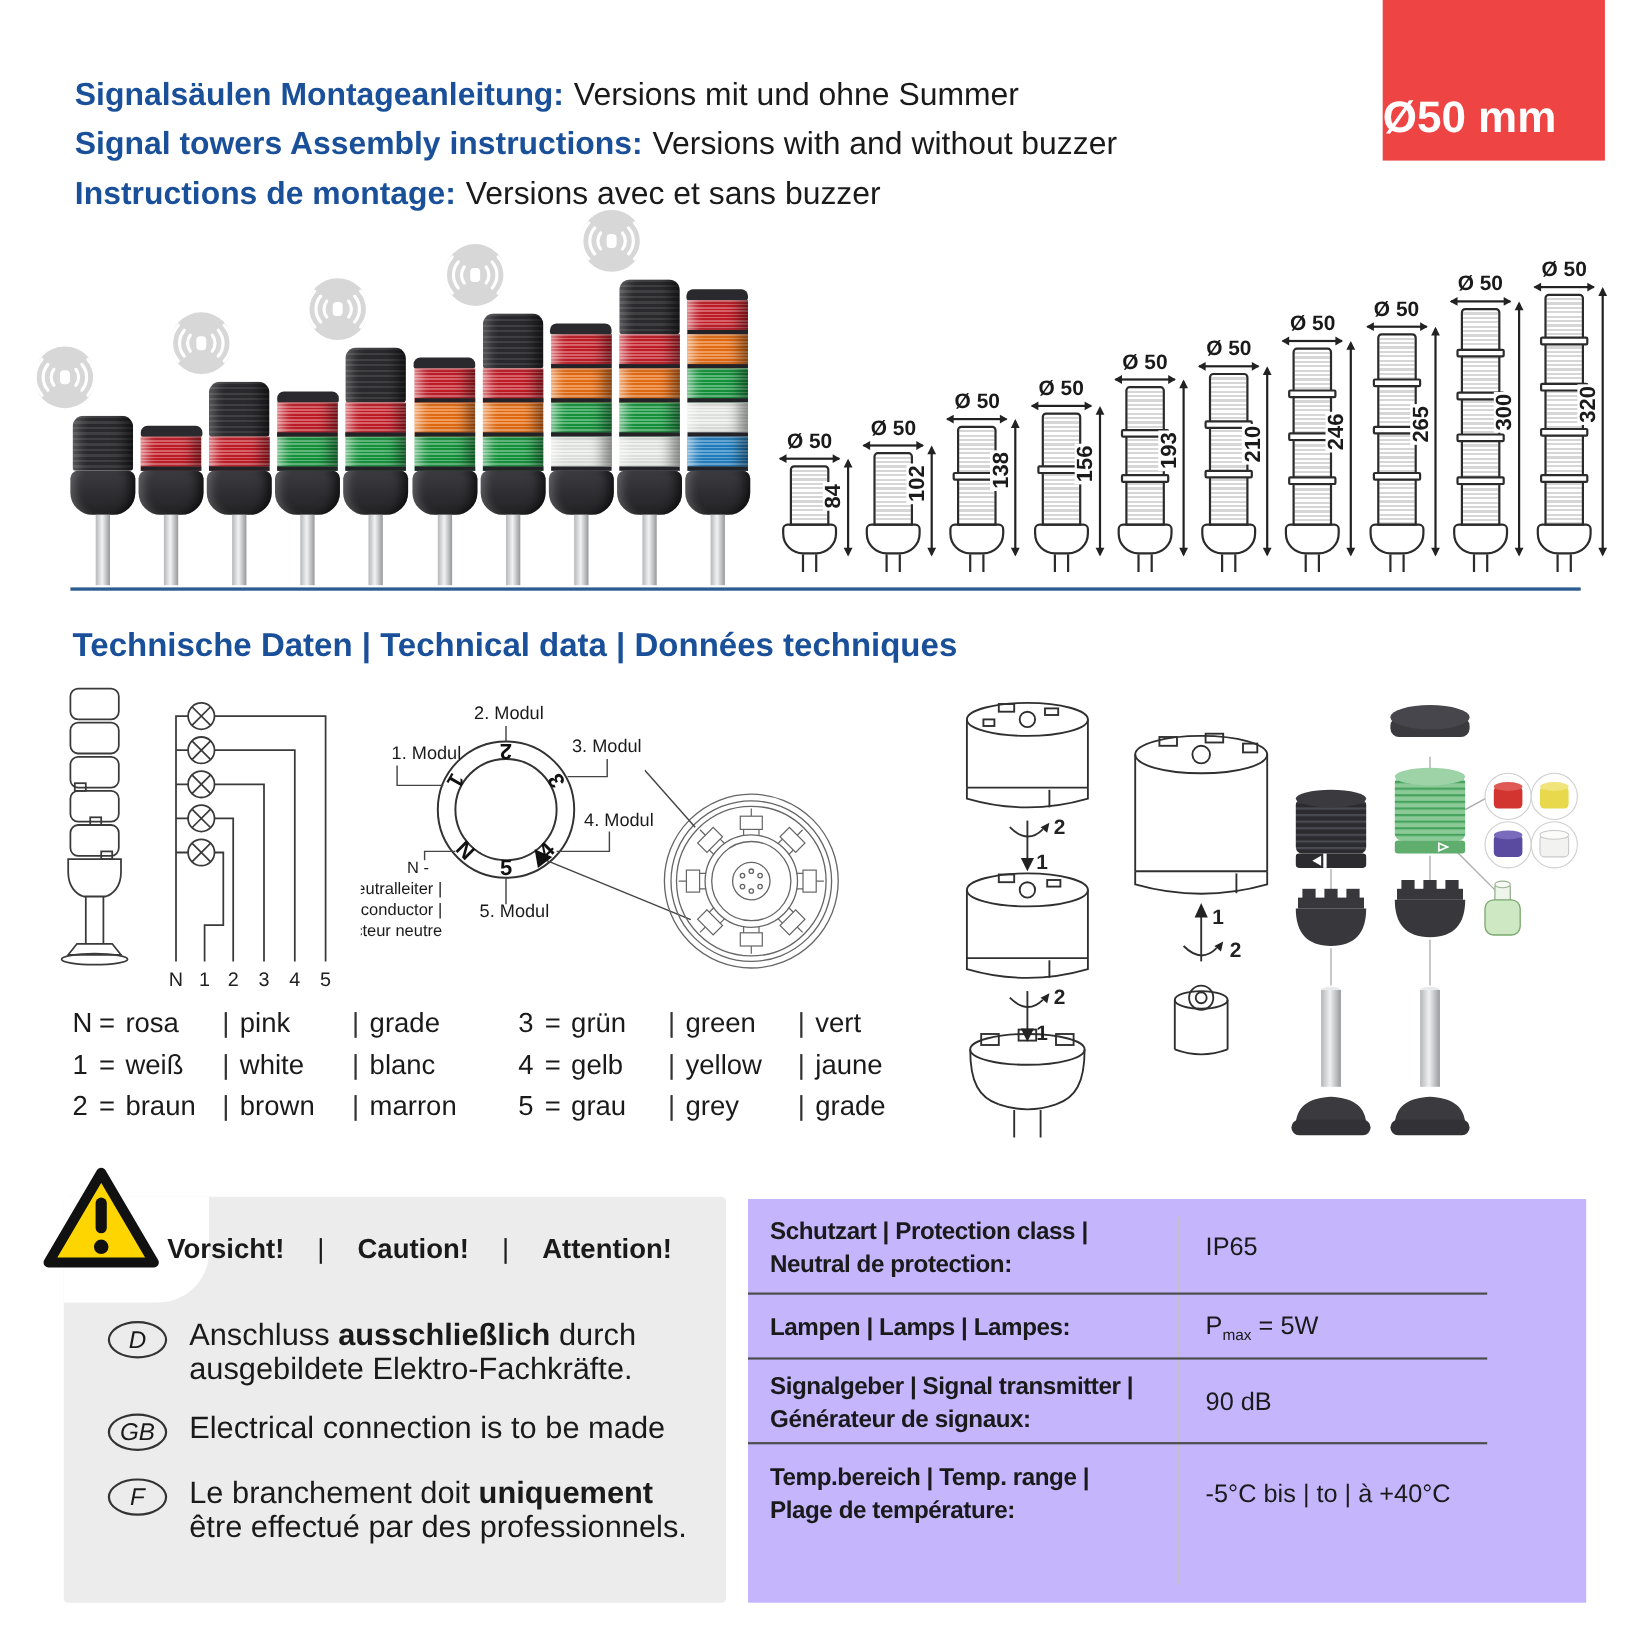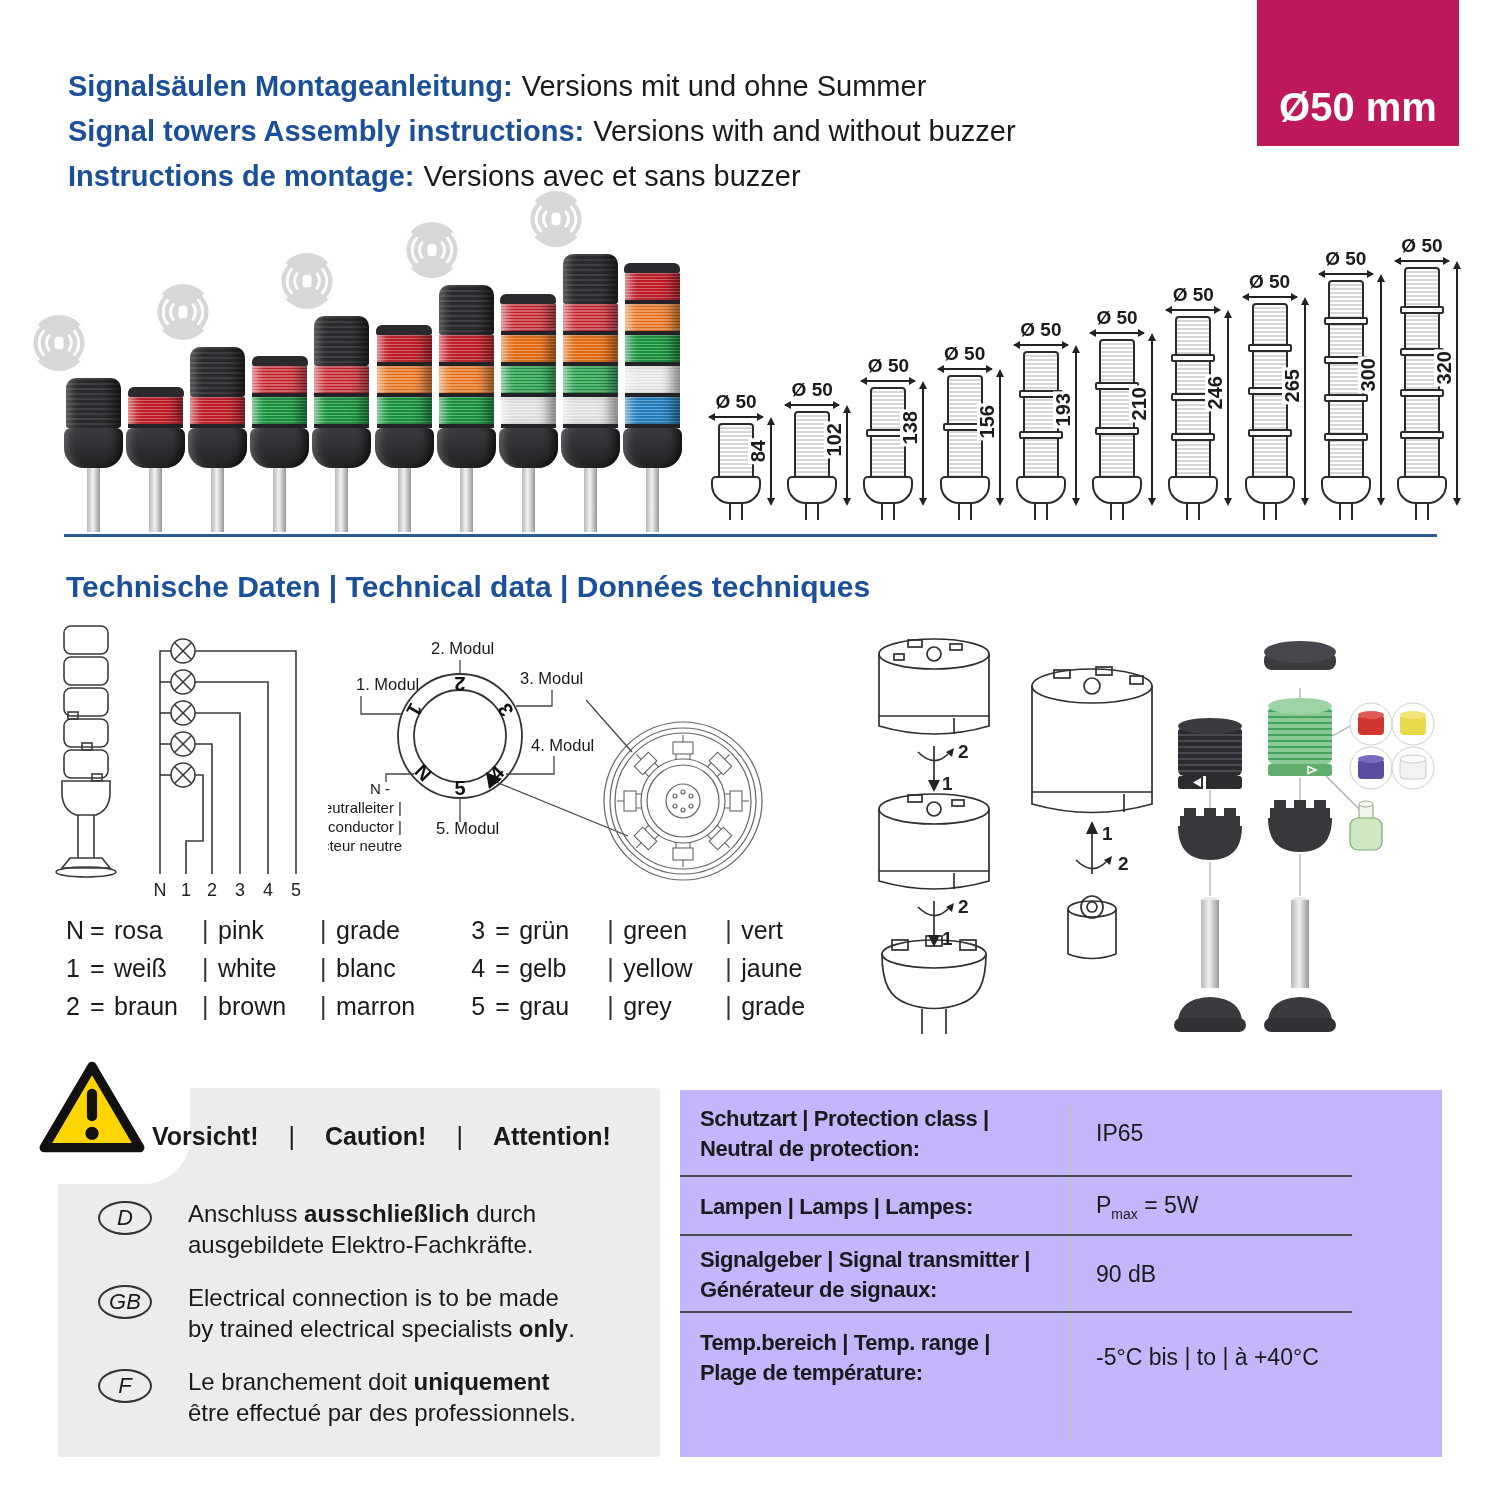--- a/index.html
+++ b/index.html
@@ -6,22 +6,22 @@
   html,body{background:#fff;}
   body{font-family:"Liberation Sans",sans-serif;color:#1a1a1a;}
   .page{position:relative;width:1500px;height:1500px;background:#fff;overflow:hidden;}
   .abs{position:absolute;}
 
   
   .hdr{left:68px;top:64px;}
   .hdr-line{font-size:29px;line-height:45px;white-space:nowrap;}
   .hdr-line b{color:#1a4f99;}
   .hdr-rest{margin-left:9px;}
-  .badge{left:1257px;top:0;width:202px;height:146px;background:#be185d;color:#fff;
-         display:flex;align-items:flex-end;justify-content:center;padding-bottom:16px;
+  .badge{left:1257px;top:0;width:202px;height:146px;background:#ef4444;color:#fff;
+         display:flex;align-items:flex-end;padding-bottom:16px;
          font-size:40px;font-weight:bold;}
 
   
   .photo-row{left:64px;top:240px;width:618px;height:292px;display:flex;align-items:flex-end;justify-content:space-between;}
   .tower{position:relative;display:flex;flex-direction:column;align-items:center;}
   .cap{width:56px;height:10px;background:#2a2a2e;border-radius:6px 6px 2px 2px;}
   .buzzer{width:55px;height:50px;background-color:#2a2a2e;border-radius:10px 10px 3px 3px;
           background-image:repeating-linear-gradient(to bottom,rgba(255,255,255,.10) 0 2px,rgba(0,0,0,0) 2px 5px);
           box-shadow:inset 10px 0 10px -5px rgba(255,255,255,.25), inset -12px 0 12px -5px rgba(0,0,0,.6);}
   .module{width:55px;height:31px;border-bottom:4px solid #232327;
@@ -64,21 +64,21 @@
   
   .warnbox{left:58px;top:1088px;width:602px;height:369px;background:#ececec;border-radius:4px;}
   .notch{left:58px;top:1088px;width:132px;height:96px;background:#fff;border-radius:0 0 46px 0;}
   .warn-tri{left:36px;top:1058px;}
   .warn-title{left:152px;top:1122px;display:flex;font-weight:bold;font-size:25px;}
   .wt-sep{margin:0 30px;font-weight:normal;}
   .warn-notes{left:98px;top:1198px;display:flex;flex-direction:column;gap:22px;}
   .note{display:flex;align-items:flex-start;}
   .lang-badge{flex:0 0 auto;width:54px;height:34px;border:2px solid #333;border-radius:50%;
               display:flex;align-items:center;justify-content:center;font-size:22px;margin-top:3px;}
-  .note-text{margin-left:36px;font-size:24px;line-height:31px;}
+  .note-text{margin-left:20px;font-size:28px;line-height:31px;}
 
   
   .spec{left:680px;top:1090px;width:762px;height:367px;background:#c4b5fd;}
   .vline{position:absolute;left:390px;top:16px;bottom:16px;width:2px;background:#c2c2c2;}
   .trow{position:relative;display:flex;align-items:center;}
   .tl{width:390px;padding-left:20px;font-weight:bold;font-size:22px;line-height:30px;letter-spacing:-0.4px;}
   .tv{padding-left:26px;font-size:23px;}
   .tv sub{font-size:14px;}
   .hline{position:absolute;bottom:0;left:0;width:672px;height:2px;background:#4c4c4c;}
 </style>
@@ -766,21 +766,20 @@
         <div><span>Anschluss </span><b>ausschließlich</b><span> durch</span></div>
         <div><span>ausgebildete Elektro-Fachkräfte.</span><b></b><span></span></div>
       </div>
     </div>
     <div class="note">
       <span class="lang-badge">
           <i>GB</i>
         </span>
       <div class="note-text">
         <div><span>Electrical connection is to be made</span><b></b><span></span></div>
-        <div><span>by trained electrical specialists </span><b>only</b><span>.</span></div>
       </div>
     </div>
     <div class="note">
       <span class="lang-badge">
           <i>F</i>
         </span>
       <div class="note-text">
         <div><span>Le branchement doit </span><b>uniquement</b><span></span></div>
         <div><span>être effectué par des professionnels.</span><b></b><span></span></div>
       </div>

